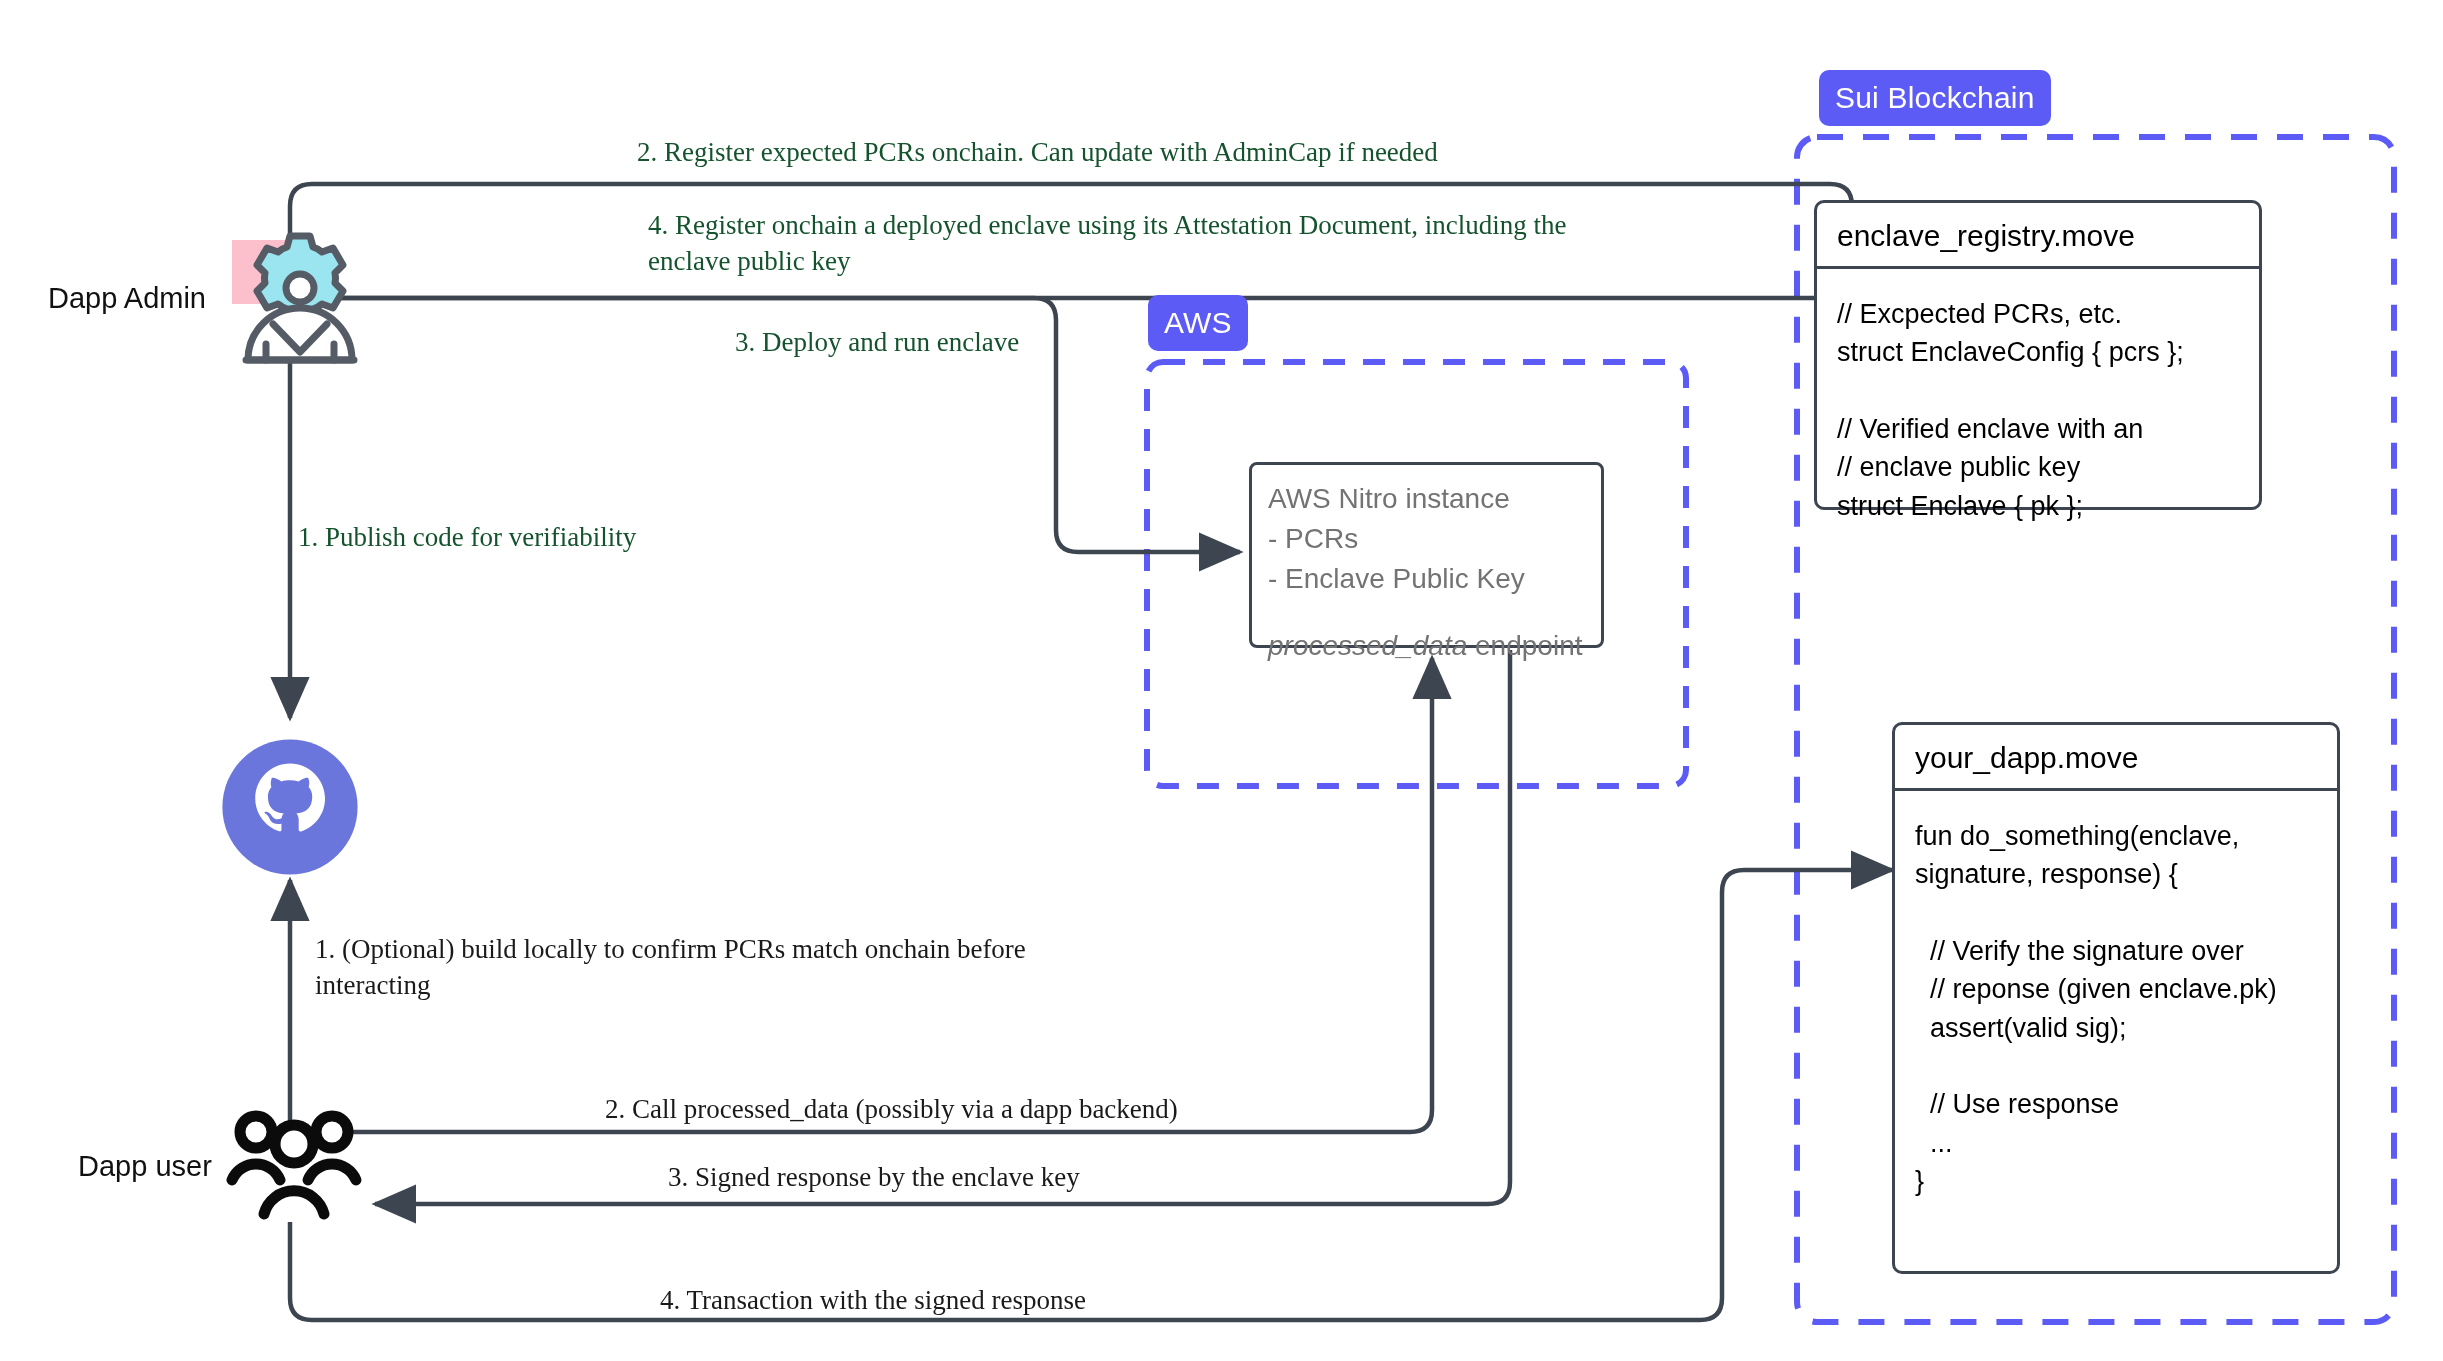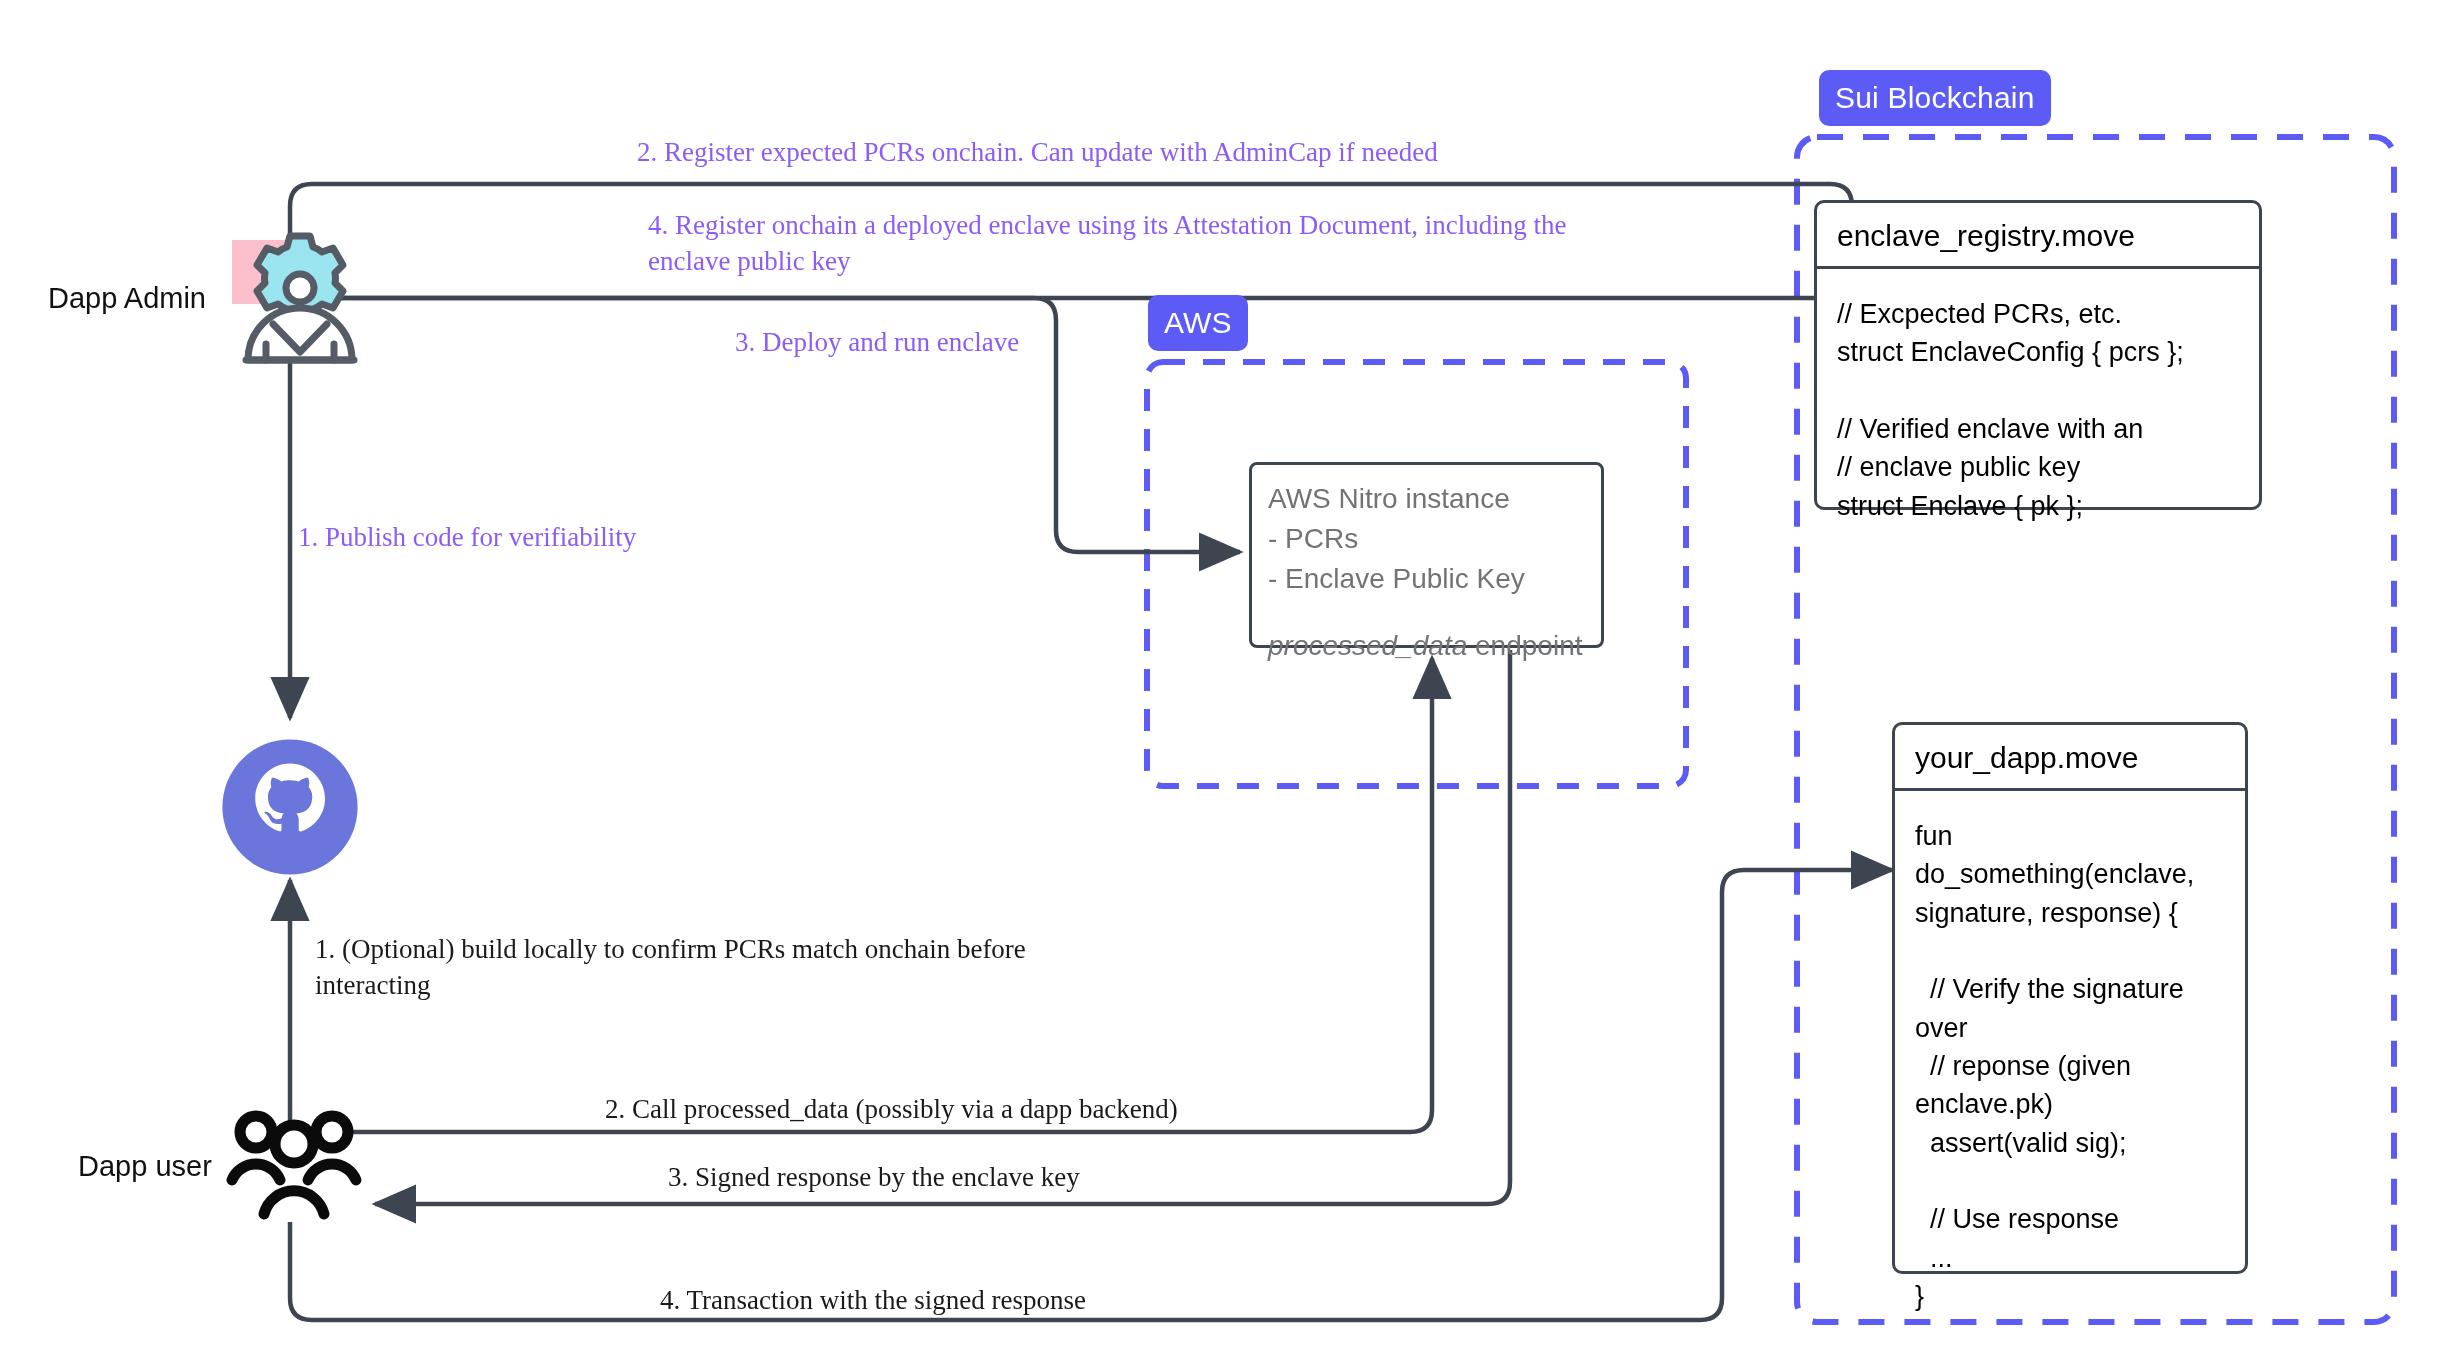--- a/index.html
+++ b/index.html
@@ -18,21 +18,21 @@
                      border-bottom:3px solid #3d4551;line-height:1.1;}
   .codebox .cb-body{padding:26px 8px 16px 20px;font-size:27px;line-height:1.42;
                     color:#000;white-space:pre-wrap;}
 
   .nitro{position:absolute;background:#fff;border:3px solid #3d4551;border-radius:8px;
          box-sizing:border-box;padding:14px 16px 12px 16px;font-size:28px;line-height:1.42;color:#737373;}
   .nitro .ital{font-style:italic;}
 
   .lbl{position:absolute;font-family:"Liberation Serif","DejaVu Serif",serif;
        font-size:27px;line-height:1.32;color:#1a1a1a;white-space:pre-line;}
-  .lbl.green{color:#8b5cf6;}
+  .lbl.green{color:#14532d;}
 
   .nodelabel{position:absolute;font-size:29px;color:#111;
              font-family:"Liberation Sans","DejaVu Sans",sans-serif;}
 
   .pinksq{position:absolute;background:#FBC0CB;}
   .icon-abs{position:absolute;}
 </style>
 </head>
 <body>
 
@@ -80,21 +80,21 @@
   <div class="codebox" style="left:1814px;top:200px;width:448px;height:310px;">
     <div class="cb-title">enclave_registry.move</div>
     <div class="cb-body">// Excpected PCRs, etc.
 struct EnclaveConfig { pcrs };
 
 // Verified enclave with an
 // enclave public key
 struct Enclave { pk };</div>
   </div>
 
-  <div class="codebox" style="left:1892px;top:722px;width:356px;height:552px;">
+  <div class="codebox" style="left:1892px;top:722px;width:448px;height:552px;">
     <div class="cb-title">your_dapp.move</div>
     <div class="cb-body">fun do_something(enclave,
 signature, response) {
 
   // Verify the signature over
   // reponse (given enclave.pk)
   assert(valid sig);
 
   // Use response
   ...

